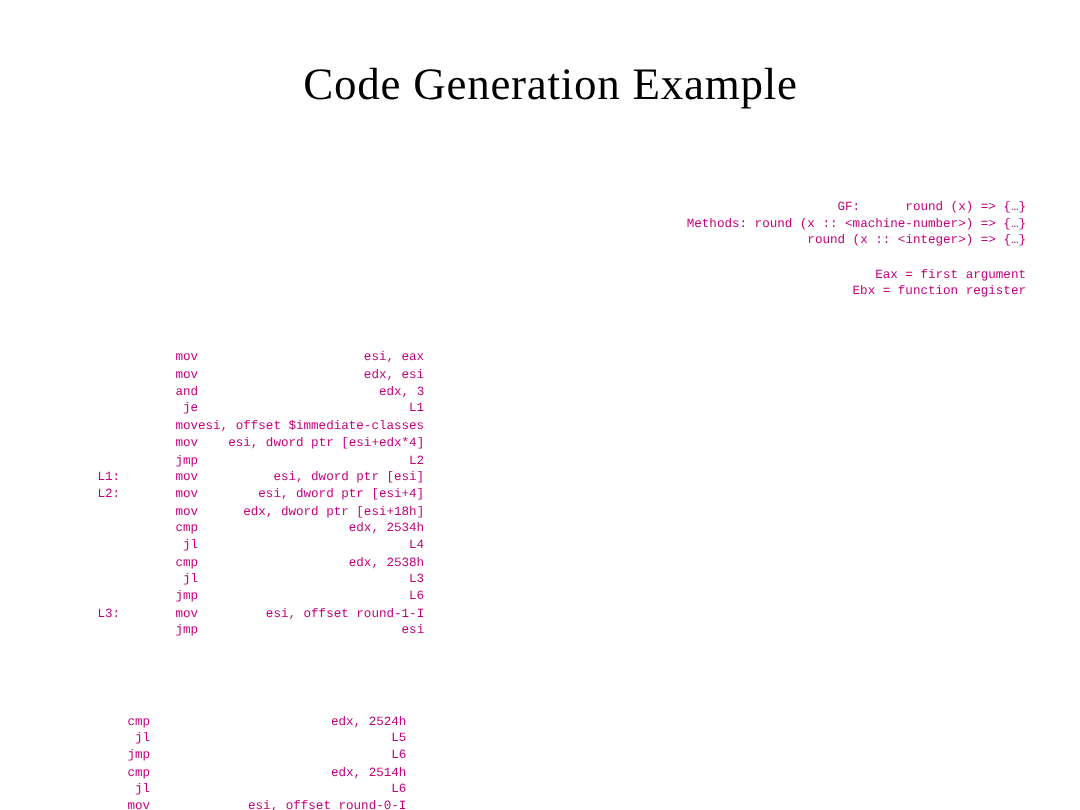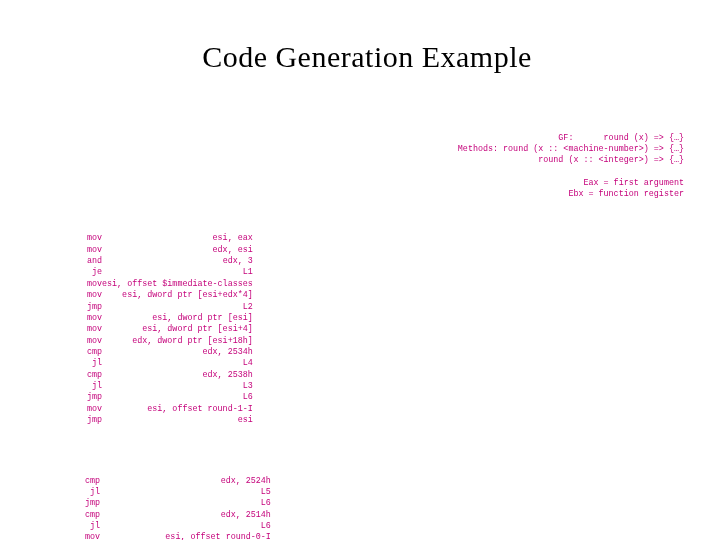--- a/index.html
+++ b/index.html
@@ -69,20 +69,37 @@
   <div class="columns">
 
     <div class="col-left">
       <div class="header-block">GF:      round (x) =&gt; {…}
 Methods: round (x :: &lt;machine-number&gt;) =&gt; {…}
          round (x :: &lt;integer&gt;) =&gt; {…}
 
 Eax = first argument
 Ebx = function register</div>
       <div class="asm-table">
+        <div class="asm-col labels"> 
+ 
+ 
+ 
+ 
+ 
+ 
+L1:
+L2:
+ 
+ 
+ 
+ 
+ 
+ 
+L3:
+ </div>
         <div class="asm-col mnem">mov
 mov
 and
 je
 mov
 mov
 jmp
 mov
 mov
 mov

